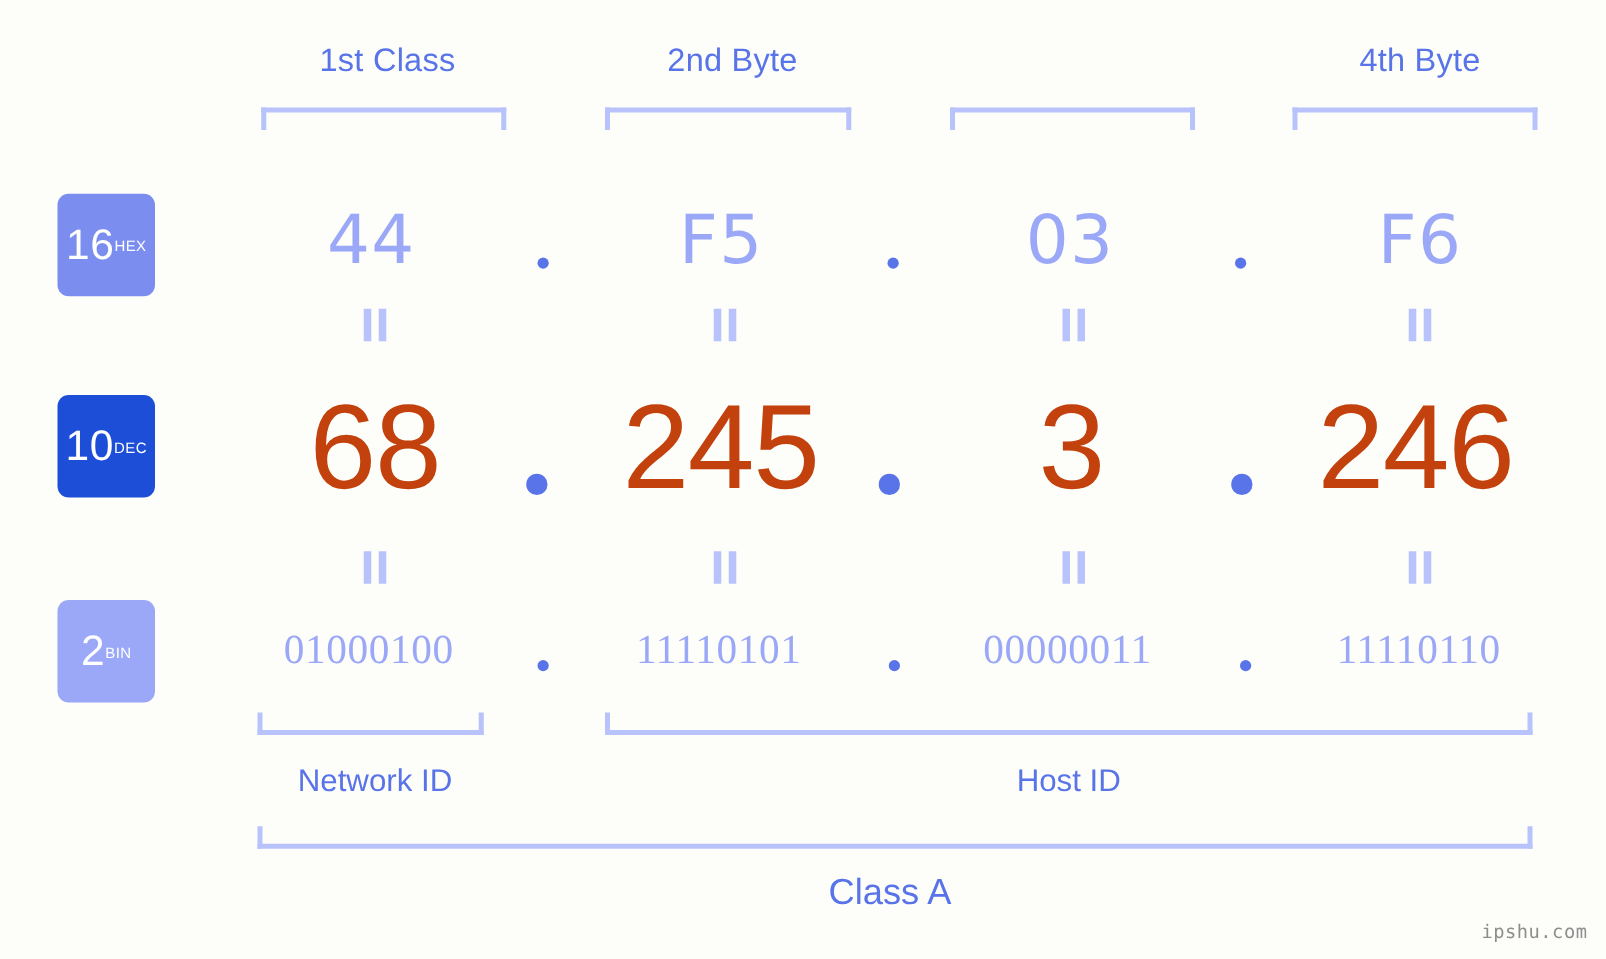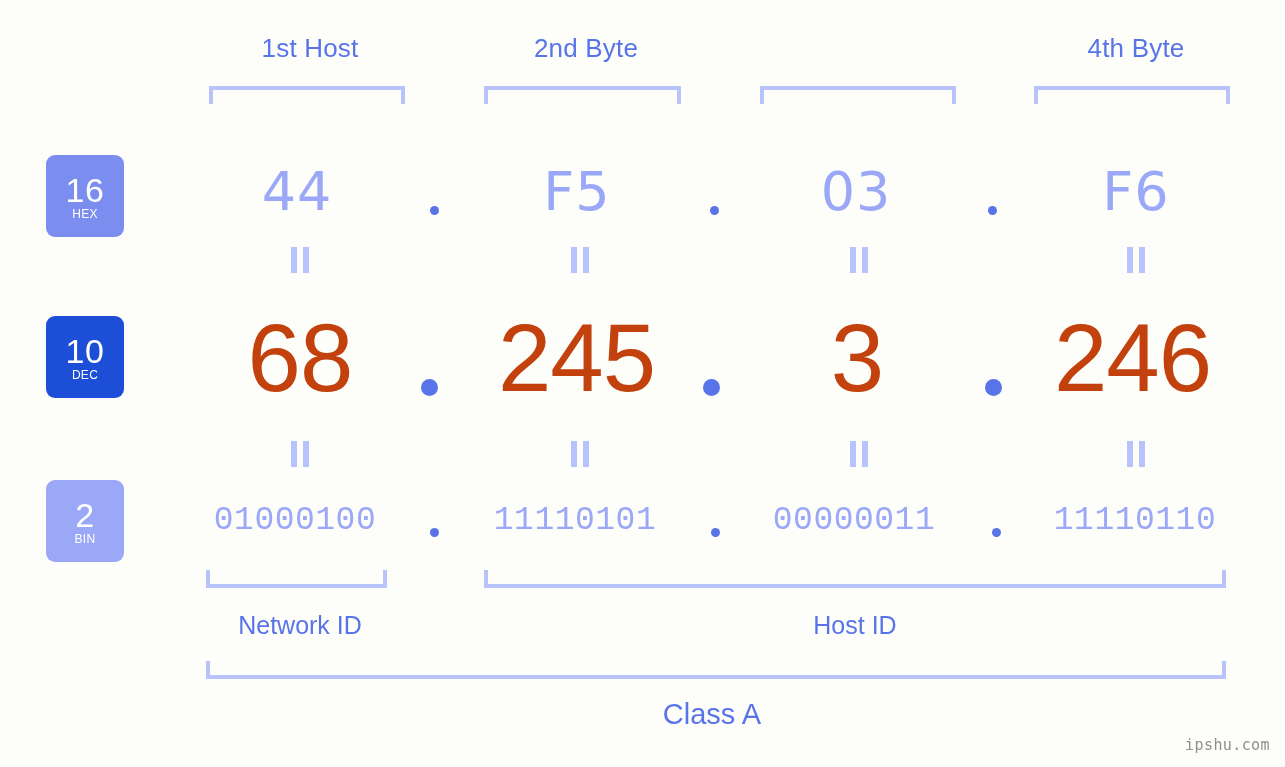--- a/index.html
+++ b/index.html
@@ -53,21 +53,21 @@
 
   
   .badge {
     position: absolute;
     left: 46px;
     width: 78px;
     height: 82px;
     border-radius: 9px;
     color: #ffffff;
     display: flex;
-    flex-direction: column;
+    flex-direction: row;
     align-items: center;
     justify-content: center;
     line-height: 1;
   }
   .badge .num {
     font-size: 34px;
     font-weight: 400;
     letter-spacing: 0.5px;
   }
   .badge .nm {
@@ -99,21 +99,21 @@
   .dec-val {
     font-size: 96px;
     color: #c2410c;
     font-family: "Liberation Sans", sans-serif;
     font-weight: 400;
     letter-spacing: -1px;
   }
   .bin-val {
     font-size: 33px;
     color: #9aa8f7;
-    font-family: Liberation Mono, monospace;
+    font-family: Liberation Serif, serif;
     letter-spacing: 0.5px;
   }
 
   .dot {
     position: absolute;
     border-radius: 50%;
     background: #5874e8;
   }
   .dot-sm { width: 9px; height: 9px; }
   .dot-md { width: 17px; height: 17px; }
@@ -161,21 +161,21 @@
     font-size: 15px;
     color: #8e8e8e;
     letter-spacing: 0.4px;
   }
 </style>
 </head>
 <body>
 
 <div class="canvas">
 
-  <div class="byte-label" style="left:210px;">1st Host</div>
+  <div class="byte-label" style="left:210px;">1st Class</div>
   <div class="byte-label" style="left:486px;">2nd Byte</div>
   <div class="byte-label" style="left:1036px;">4th Byte</div>
 
   <div class="bracket bracket-down" style="left:209px;  top:86px; width:196px;"></div>
   <div class="bracket bracket-down" style="left:484px;  top:86px; width:197px;"></div>
   <div class="bracket bracket-down" style="left:760px;  top:86px; width:196px;"></div>
   <div class="bracket bracket-down" style="left:1034px; top:86px; width:196px;"></div>
 
   <div class="badge" style="top:155px; background:#7b8ef0;">
     <span class="num">16</span>

